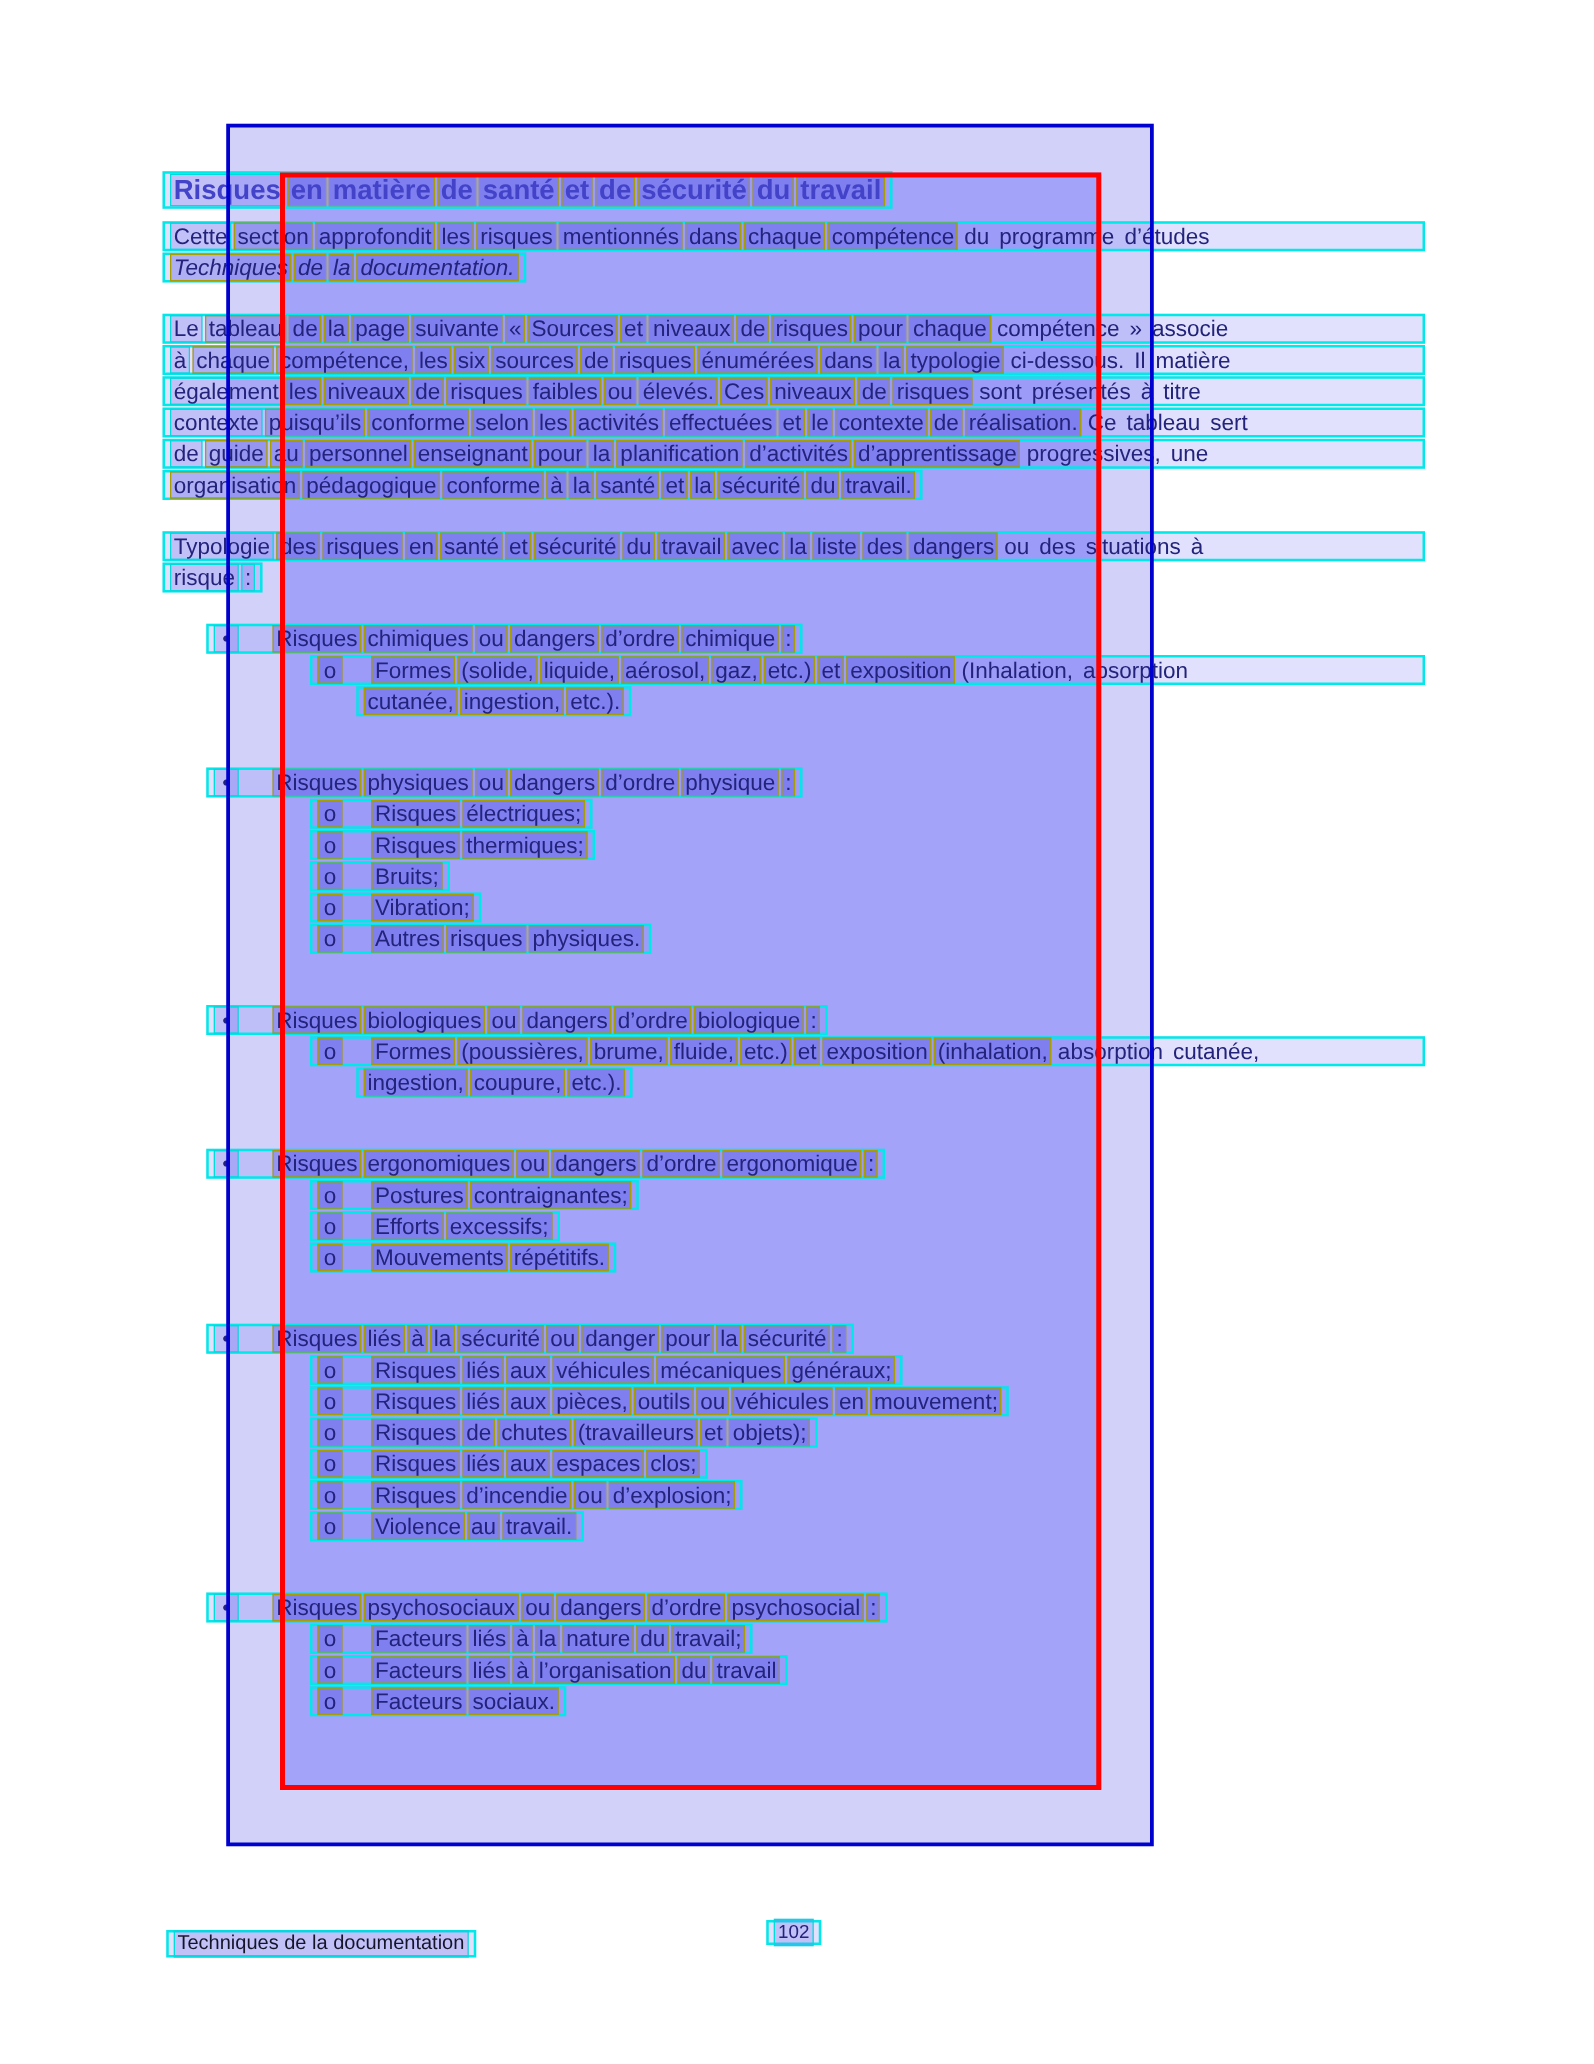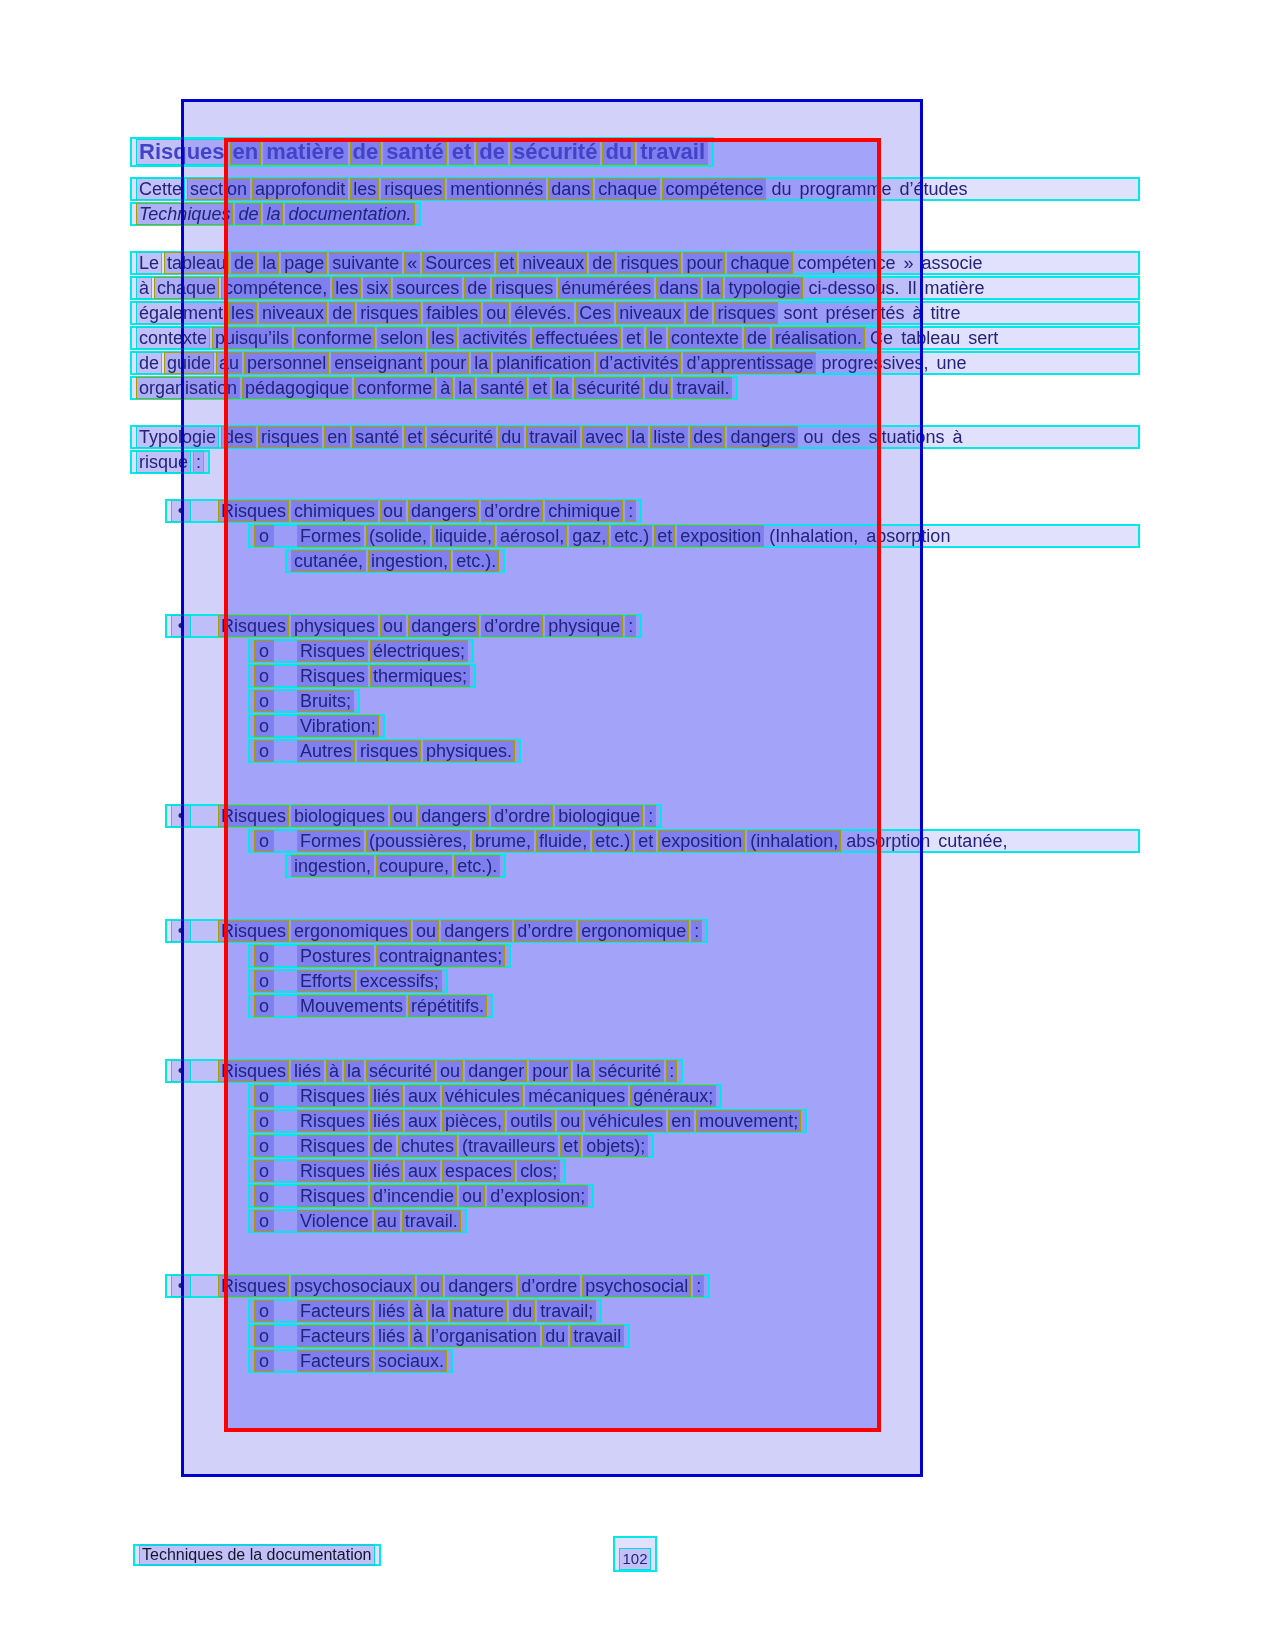--- a/index.html
+++ b/index.html
@@ -42,21 +42,21 @@
   .word.w-none{border-color:transparent;background:transparent;}
   .marker{flex:none;width:16px;text-align:center;padding:0 1px;}
   .marker.m1{margin-right:26px;}
   .marker.m2{margin-right:22px;}
   
   .footer{position:absolute;left:133px;top:1544px;z-index:3;
     font-size:16px;color:#15152a;}
   .footer .lbox{height:22px;}
   .pagenum-wrap{position:absolute;left:130px;top:1536px;width:1010px;
     display:flex;justify-content:center;z-index:3;font-size:15px;color:#23237b;}
-  .pagenum-wrap .lbox{height:36px;align-items:flex-end;}
+  .pagenum-wrap .lbox{height:20px;}
 </style>
 </head>
 <body>
 
 <div class="fill-blue"></div>
 <div class="fill-red"></div>
 
 <div id="content">
     <div class="blk blk-title">
       <div class="row trow">

